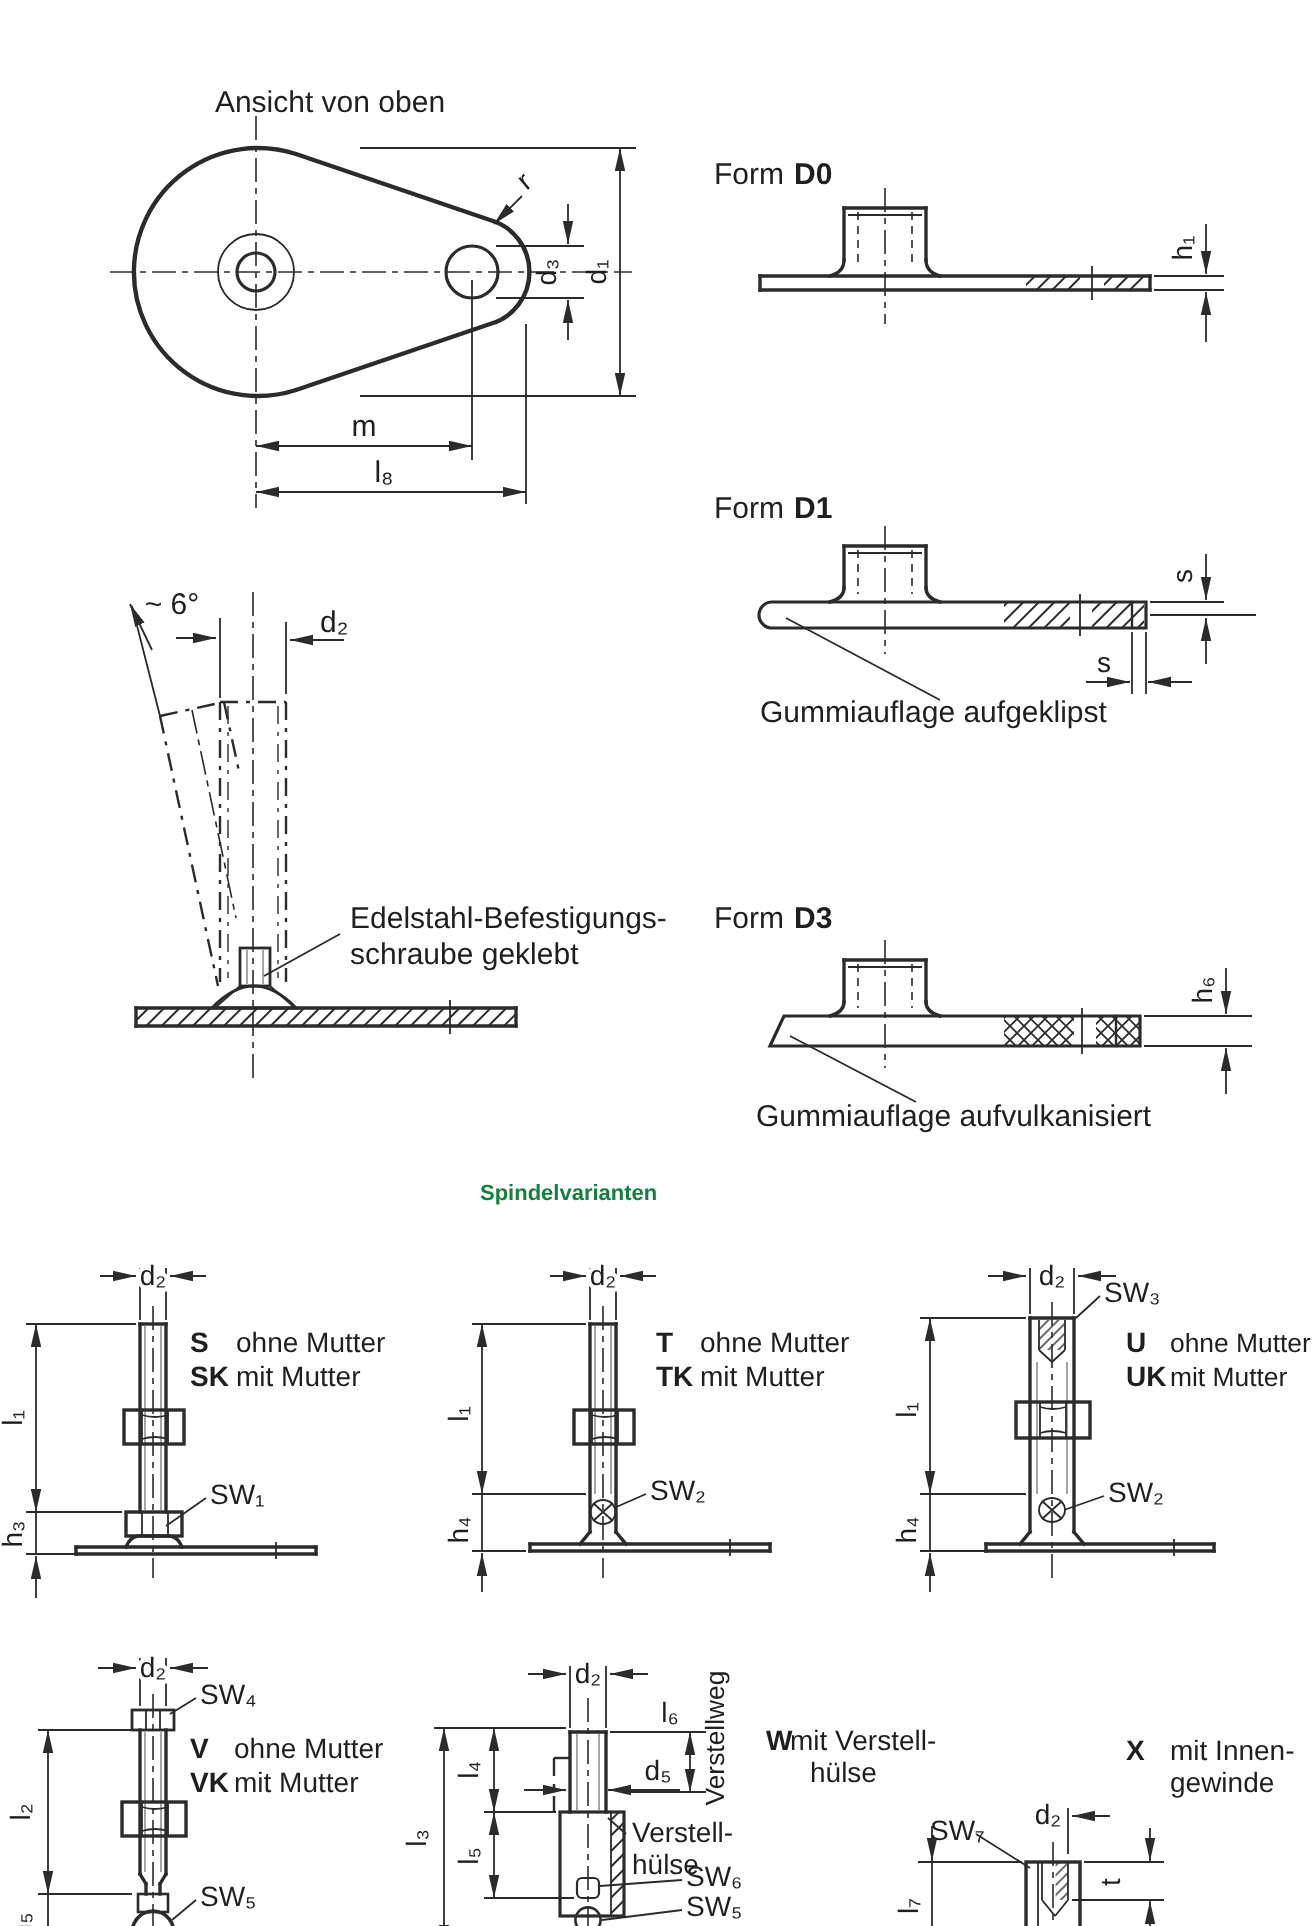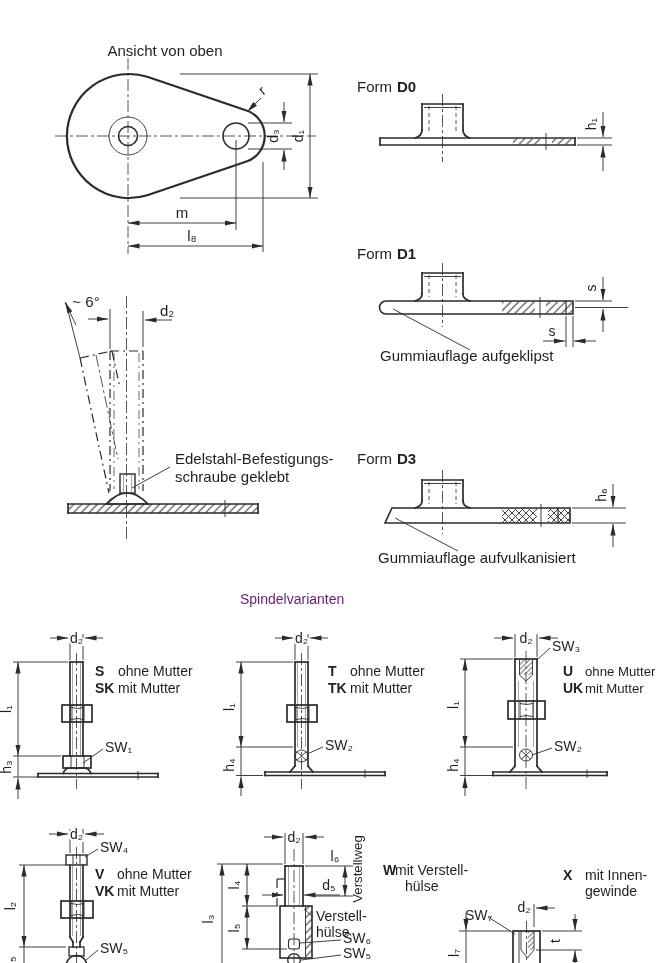--- a/index.html
+++ b/index.html
@@ -1,19 +1,19 @@
 <!DOCTYPE html>
 <html><head>
 <meta charset="utf-8">
 <style>
   html,body{margin:0;padding:0;background:#fff;}
   .stage{position:relative;width:658px;height:963px;background:#ffffff;overflow:hidden;
          font-family:"Liberation Sans","DejaVu Sans",sans-serif;margin-top:36px;}
   .draw{position:absolute;overflow:visible;}
-  .heading{position:absolute;left:240px;top:555px;font-size:14px;font-weight:normal;color:#701a75;}
+  .heading{position:absolute;left:240px;top:555px;font-size:11px;font-weight:bold;color:#15803d;}
   
   .o{stroke:#2b2b2b;stroke-width:1.7;fill:none;stroke-linecap:square;}
   .o2{stroke:#2b2b2b;stroke-width:2.2;fill:none;}
   .tn{stroke:#2b2b2b;stroke-width:0.9;fill:none;}
   .dim{stroke:#2b2b2b;stroke-width:0.9;fill:none;}
   .cl{stroke:#2b2b2b;stroke-width:0.8;fill:none;stroke-dasharray:12 3 3 3;}
   .ph{stroke:#2b2b2b;stroke-width:1.2;fill:none;stroke-dasharray:9 4 2 4;}
   .thr{stroke:#8f8f8f;stroke-width:0.8;fill:none;}
   .dash{stroke:#2b2b2b;stroke-width:0.8;fill:none;stroke-dasharray:4 3;}
   text.t{font-family:"Liberation Sans","DejaVu Sans",sans-serif;font-size:14px;fill:#1f1f1f;}

